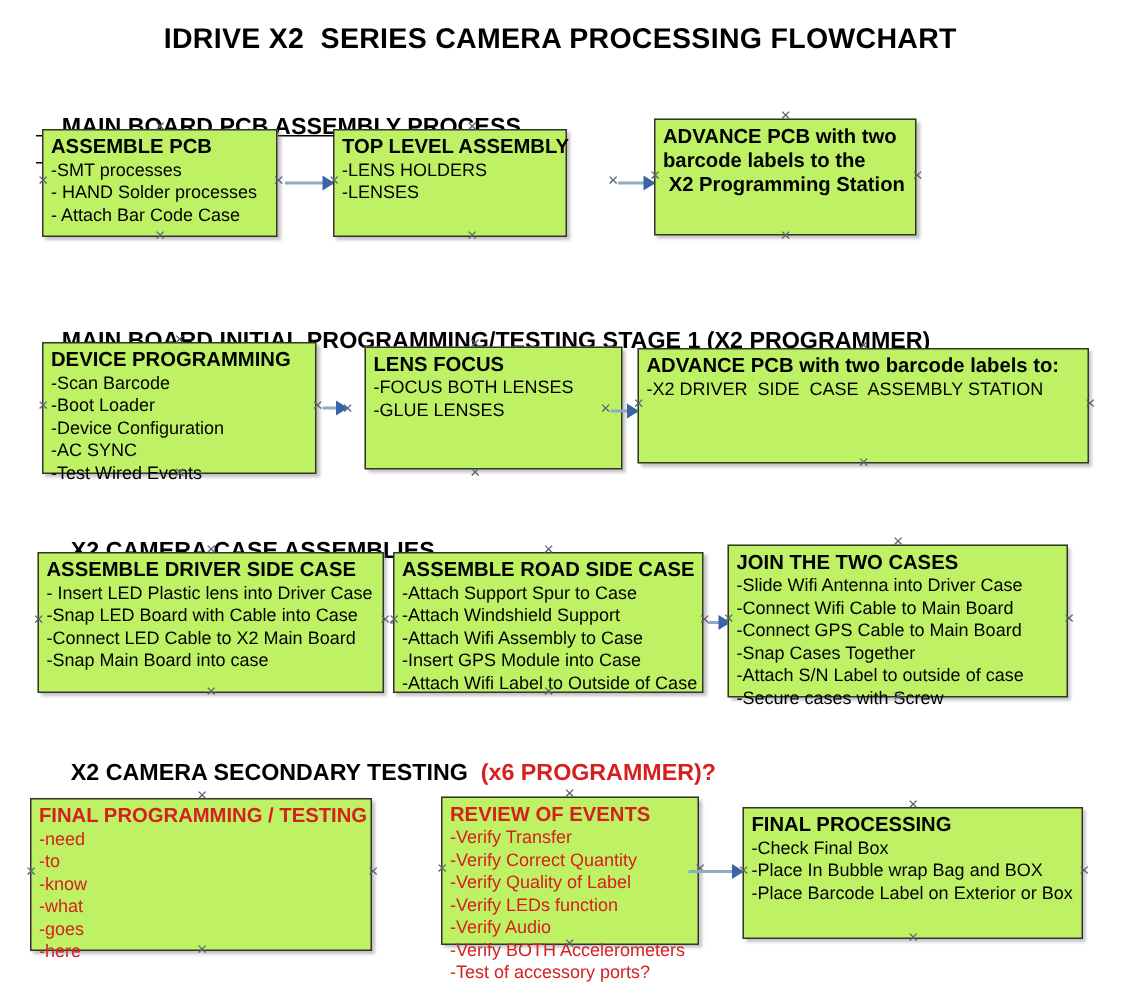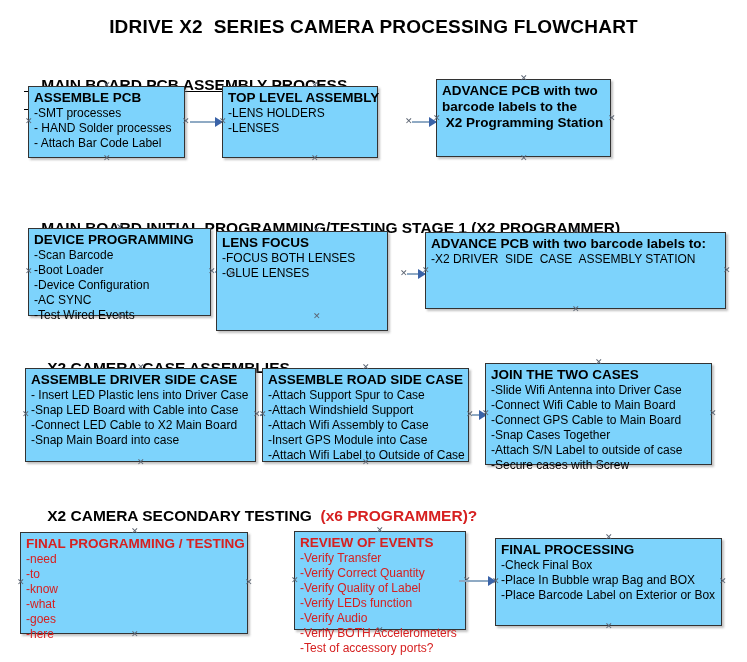--- a/index.html
+++ b/index.html
@@ -36,21 +36,21 @@
     font-size: 15.5px;
     font-weight: bold;
     white-space: pre;
   }
   .section-head .accent {
     color: #d62020;
     margin-top: 20px;
   }
   .box {
     position: absolute;
-    background: #7dd3fc;
+    background: #bef264;
     border: 1px solid #333333;
     box-sizing: border-box;
     box-shadow: 2px 2px 2px rgba(120,120,120,0.45);
     padding: 3px 4px 2px 5px;
   }
   .box .hd {
     font-size: 13.5px;
     font-weight: bold;
     line-height: 16px;
     white-space: pre;
@@ -103,21 +103,21 @@
   <div class="title">IDRIVE X2  SERIES CAMERA PROCESSING FLOWCHART</div>
 
   <div class="section-head" style="left:24px; top:58px;text-decoration:underline;">
     <span>MAIN BOARD PCB ASSEMBLY PROCESS</span>
   </div>
 
   <div class="box" style="left:28px; top:86px; width:157px; height:72px;">
     <div class="hd">ASSEMBLE PCB</div>
     <div class="ln">-SMT processes</div>
     <div class="ln">- HAND Solder processes</div>
-    <div class="ln">- Attach Bar Code Label</div>
+    <div class="ln">- Attach Bar Code Case</div>
   </div>
   <div class="hx" style="left:103px; top:82px;"></div>
   <div class="hx" style="left:103px; top:155px;"></div>
   <div class="hx" style="left:25px; top:118px;"></div>
   <div class="hx" style="left:182px; top:118px;"></div>
 
   <div class="arrow" style="left:190px; top:117px; width:32px;">
     <span class="shaft"></span>
     <span class="head"></span>
   </div>
@@ -162,21 +162,21 @@
   <div class="hx" style="left:116px; top:224px;"></div>
   <div class="hx" style="left:116px; top:313px;"></div>
   <div class="hx" style="left:25px; top:268px;"></div>
   <div class="hx" style="left:208px; top:268px;"></div>
 
   <div class="arrow" style="left:215px; top:267px; width:16px;">
     <span class="shaft"></span>
     <span class="head"></span>
   </div>
 
-  <div class="box" style="left:216px; top:231px; width:172px; height:100px;">
+  <div class="box" style="left:243px; top:231px; width:172px; height:82px;">
     <div class="hd">LENS FOCUS</div>
     <div class="ln">-FOCUS BOTH LENSES</div>
     <div class="ln">-GLUE LENSES</div>
   </div>
   <div class="hx" style="left:313px; top:227px;"></div>
   <div class="hx" style="left:313px; top:313px;"></div>
   <div class="hx" style="left:228px; top:270px;"></div>
   <div class="hx" style="left:400px; top:270px;"></div>
 
   <div class="arrow" style="left:407px; top:269px; width:18px;">

